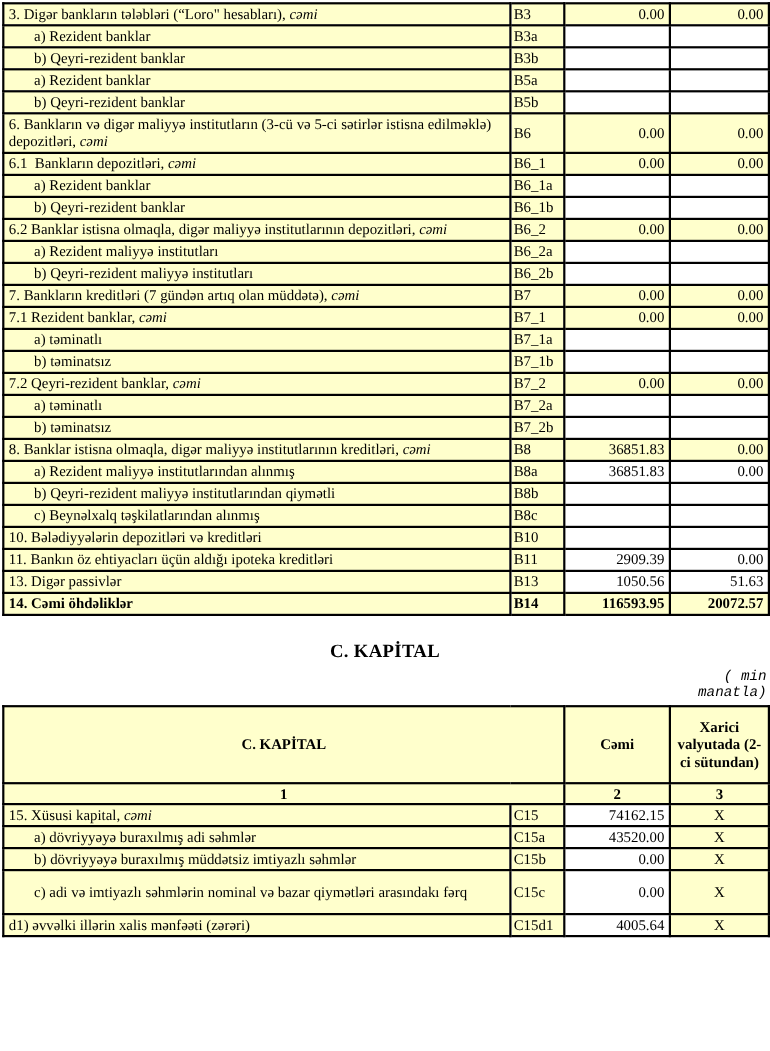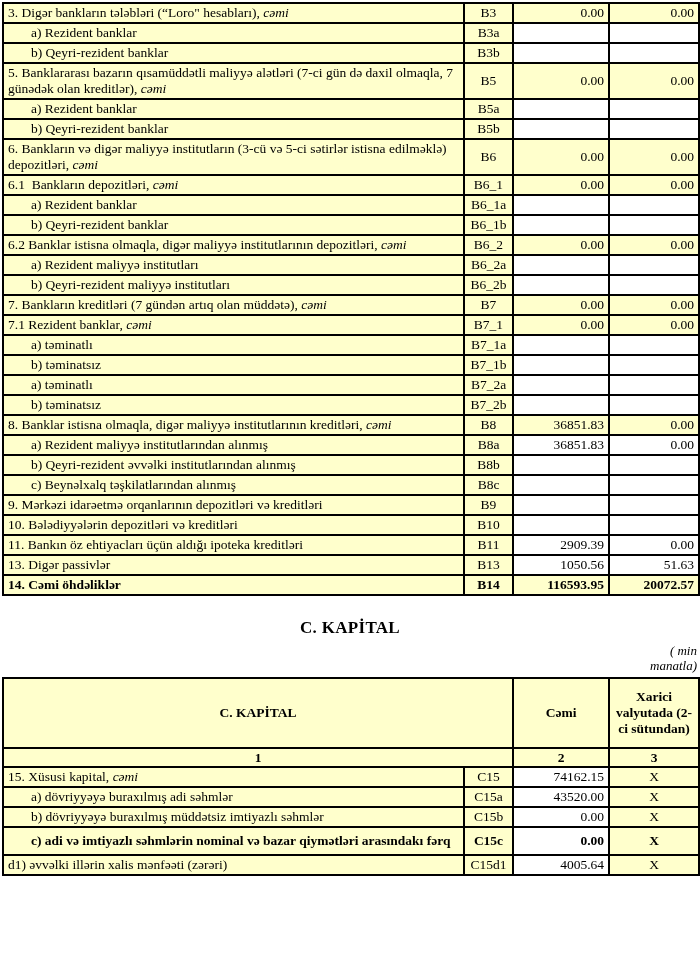--- a/index.html
+++ b/index.html
@@ -17,29 +17,29 @@
     border: 2px solid #000;
     background: #FFFFCC;
     padding: 1px 4px;
     line-height: 16px;
     vertical-align: middle;
     overflow: hidden;
   }
   .lbl { white-space: pre-wrap; text-align: left; }
   .ind1 { padding-left: 27px; margin-top: 40px; }
   .ind2 { }
-  .code { text-align: center; padding: 1px 2px; }
+  .code { padding: 1px 2px; }
   .val { text-align: right; background: #ffffff; }
   .val.yl { background: #FFFFCC; }
   .xc { text-align: center; }
   tr.bold td { font-weight: bold; margin-top: 42px; }
-  tr.tall td { height: 28px; font-weight: bold; }
+  tr.tall td { height: 40px; }
 
   .cap-title { font-weight: bold; font-size: 17px; text-align: center; margin-top: 22px; letter-spacing: .3px; }
-  .unit-note { text-align: right; font-style: italic; font-size: 13px; line-height: 15px; margin: 5px 1px 4px 0; }
+  .unit-note { text-align: right; font-style: italic; font-size: 13px; line-height: 15px; margin: 5px 1px 4px 0; font-family: Liberation Mono, monospace; }
 
   .t2 thead th { font-weight: bold; text-align: center; }
   .t2 tr.head th { height: 70px; line-height: 16px; padding: 1px 2px; }
   .t2 tr.index td { text-align: center; font-weight: bold; line-height: 15px; }
 </style>
 </head>
 <body>
 
 <div class="wrap">
 
@@ -63,26 +63,20 @@
           <td class="val"></td>
           <td class="val"></td>
         </tr>
         <tr>
           <td class="lbl ind1">b) Qeyri-rezident banklar</td>
           <td class="code">B3b</td>
           <td class="val"></td>
           <td class="val"></td>
         </tr>
         <tr>
-          <td class="lbl ind0">5. Banklararası bazarın qısamüddətli maliyyə alətləri (7-ci gün də daxil olmaqla, 7 günədək olan kreditlər),<i> cəmi</i></td>
-          <td class="code">B5</td>
-          <td class="val yl">0.00</td>
-          <td class="val yl">0.00</td>
-        </tr>
-        <tr>
           <td class="lbl ind1">a) Rezident banklar</td>
           <td class="code">B5a</td>
           <td class="val"></td>
           <td class="val"></td>
         </tr>
         <tr>
           <td class="lbl ind1">b) Qeyri-rezident banklar</td>
           <td class="code">B5b</td>
           <td class="val"></td>
           <td class="val"></td>
@@ -145,20 +139,26 @@
           <td class="lbl ind1">a) təminatlı</td>
           <td class="code">B7_1a</td>
           <td class="val"></td>
           <td class="val"></td>
         </tr>
         <tr>
           <td class="lbl ind1">b) təminatsız</td>
           <td class="code">B7_1b</td>
           <td class="val"></td>
           <td class="val"></td>
+        </tr>
+        <tr>
+          <td class="lbl ind0">7.2 Qeyri-rezident banklar,<i> cəmi</i></td>
+          <td class="code">B7_2</td>
+          <td class="val yl">0.00</td>
+          <td class="val yl">0.00</td>
         </tr>
         <tr>
           <td class="lbl ind1">a) təminatlı</td>
           <td class="code">B7_2a</td>
           <td class="val"></td>
           <td class="val"></td>
         </tr>
         <tr>
           <td class="lbl ind1">b) təminatsız</td>
           <td class="code">B7_2b</td>
@@ -171,34 +171,28 @@
           <td class="val yl">36851.83</td>
           <td class="val yl">0.00</td>
         </tr>
         <tr>
           <td class="lbl ind1">a) Rezident maliyyə institutlarından alınmış</td>
           <td class="code">B8a</td>
           <td class="val">36851.83</td>
           <td class="val">0.00</td>
         </tr>
         <tr>
-          <td class="lbl ind1">b) Qeyri-rezident əvvəlki institutlarından alınmış</td>
+          <td class="lbl ind1">b) Qeyri-rezident maliyyə institutlarından qiymətli</td>
           <td class="code">B8b</td>
           <td class="val"></td>
           <td class="val"></td>
         </tr>
         <tr>
           <td class="lbl ind1">c) Beynəlxalq təşkilatlarından alınmış</td>
           <td class="code">B8c</td>
-          <td class="val"></td>
-          <td class="val"></td>
-        </tr>
-        <tr>
-          <td class="lbl ind0">9. Mərkəzi idarəetmə orqanlarının depozitləri və kreditləri</td>
-          <td class="code">B9</td>
           <td class="val"></td>
           <td class="val"></td>
         </tr>
         <tr>
           <td class="lbl ind0">10. Bələdiyyələrin depozitləri və kreditləri</td>
           <td class="code">B10</td>
           <td class="val"></td>
           <td class="val"></td>
         </tr>
         <tr>

